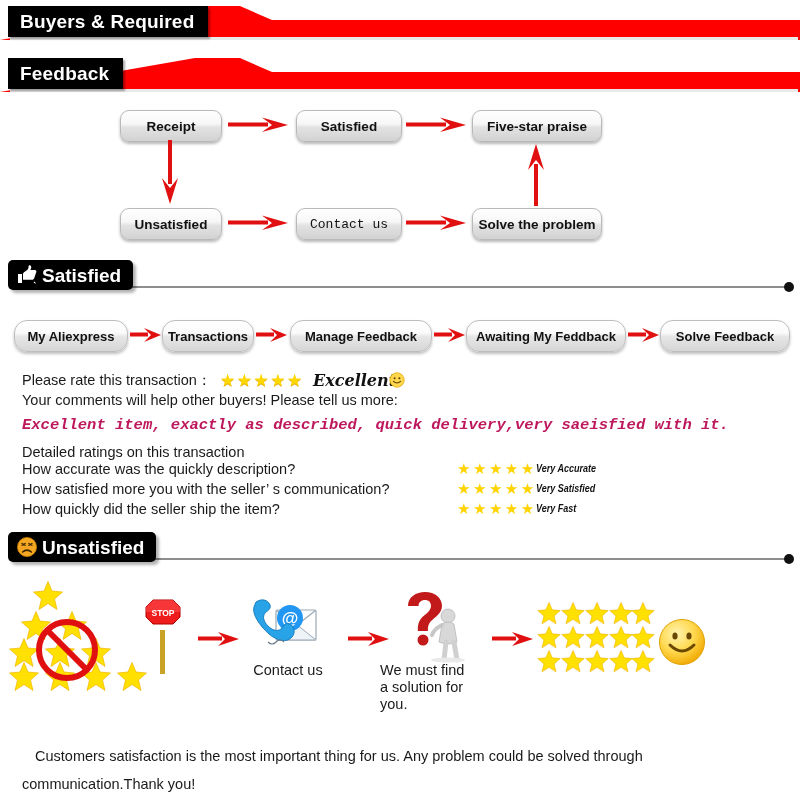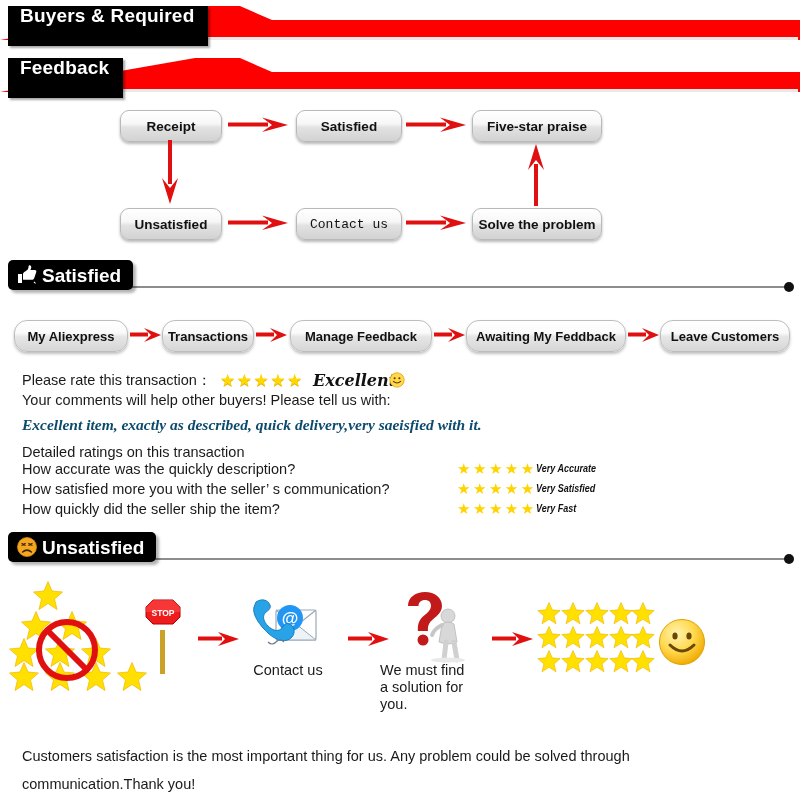--- a/index.html
+++ b/index.html
@@ -16,22 +16,22 @@
   
   .ribbon{position:absolute;left:0;width:800px;height:34px;}
   .ribbon .redbar{
     position:absolute;left:0;top:0;width:800px;height:34px;
     background:#ff0000;
     clip-path:polygon(0 34px, 0 34px, 195px 0, 240px 0, 272px 14px, 800px 14px, 800px 34px);
   }
   .ribbon .tag{
     position:absolute;left:8px;top:0;height:31px;
     background:#000;
-    padding:0 14px 9px 12px;
-    display:flex;gap:5px;
+    padding:0 14px 0 12px;
+    display:flex;align-items:center;gap:5px;
     z-index:3;
     box-shadow:2px 2px 2px rgba(0,0,0,0.35);
   }
   .ribbon .tag-label{
     color:#fff;font-size:19px;font-weight:bold;letter-spacing:0.2px;
     text-shadow:1px 1px 1px rgba(0,0,0,0.6);
     white-space:nowrap;line-height:1;
   }
   .ribbon .underline{
     position:absolute;left:10px;top:31px;width:788px;height:3px;background:#e9e9e9;
@@ -93,22 +93,22 @@
   
   .txt{position:absolute;font-size:14.5px;color:#1a1a1a;white-space:nowrap;}
   .stars-inline{color:#ffd800;letter-spacing:1.5px;font-size:17px;
      text-shadow:0 1px 0 #e0a800;}
   .excellent{
     font-family:"DejaVu Serif","Liberation Serif",serif;
     font-style:italic;font-weight:bold;font-size:16px;color:#111;
   }
   .comment{
     position:absolute;
-    font-family:Liberation Serif, serif;
-    font-style:italic;font-weight:bold;font-size:15.5px;color:#0c4a6e;
+    font-family:Liberation Mono, monospace;
+    font-style:italic;font-weight:bold;font-size:15.5px;color:#be185d;
     white-space:nowrap;
   }
   .rating-row{position:absolute;font-size:14.5px;color:#1a1a1a;white-space:nowrap;}
   .rating-stars{position:absolute;color:#ffd400;font-size:15px;letter-spacing:2.5px;}
   .rating-word{
     position:absolute;font-size:11px;font-weight:bold;font-style:italic;color:#111;
     transform:scaleX(0.82);transform-origin:left center;white-space:nowrap;
   }
 
   
@@ -227,36 +227,36 @@
           <path d="M14 2 L31 9 L14 16 L21 9 Z" fill="#e01010"></path>
         </svg>
     </div>
     <div class="crumb" style="left:466px;width:158px;">Awaiting My Feddback</div>
     <div class="harrow" style="left:628px;top:6px;">
       <svg width="32" height="18" viewBox="0 0 32 18">
           <path d="M0 8.5 L18 8.5" stroke="#e01010" stroke-width="4"></path>
           <path d="M14 2 L31 9 L14 16 L21 9 Z" fill="#e01010"></path>
         </svg>
     </div>
-    <div class="crumb" style="left:660px;width:128px;">Leave Customers</div>
+    <div class="crumb" style="left:660px;width:128px;">Solve Feedback</div>
   </div>
 
   <div class="txt" style="left:22px;top:371px;">Please rate this transaction：</div>
   <div class="txt stars-inline" style="left:220px;top:370px;">★★★★★</div>
   <div class="excellent" style="position:absolute;left:313px;top:371px;">Excellent</div>
   <div style="position:absolute;left:389px;top:372px;">
     <svg width="16" height="16" viewBox="0 0 16 16">
       <circle cx="8" cy="8" r="7.2" fill="#ffd84d" stroke="#e2a400" stroke-width="0.8"></circle>
       <circle cx="5.6" cy="6.2" r="1" fill="#5a3c00"></circle>
       <circle cx="10.4" cy="6.2" r="1" fill="#5a3c00"></circle>
       <path d="M4.4 9.4 Q8 12.6 11.6 9.4" stroke="#5a3c00" stroke-width="1.1" fill="none" stroke-linecap="round"></path>
     </svg>
   </div>
 
-  <div class="txt" style="left:22px;top:392px;">Your comments will help other buyers! Please tell us with:</div>
+  <div class="txt" style="left:22px;top:392px;">Your comments will help other buyers! Please tell us more:</div>
   <div class="comment" style="left:22px;top:416px;">Excellent item, exactly as described, quick delivery,very saeisfied with it.</div>
 
   <div class="txt" style="left:22px;top:444px;">Detailed ratings on this transaction</div>
 
   <div class="rating-row" style="left:22px;top:461px;">How accurate was the quickly description?</div>
   <div class="rating-stars" style="left:457px;top:460px;">★★★★★</div>
   <div class="rating-word" style="left:536px;top:462px;">Very Accurate</div>
 
   <div class="rating-row" style="left:22px;top:481px;">How satisfied more you with the seller’ s communication?</div>
   <div class="rating-stars" style="left:457px;top:480px;">★★★★★</div>
@@ -399,16 +399,16 @@
           </radialGradient>
         </defs>
         <circle cx="24" cy="24" r="22.5" fill="url(#sg)" stroke="#e0a000" stroke-width="1"></circle>
         <ellipse cx="17" cy="18" rx="2.6" ry="3.6" fill="#6b4800"></ellipse>
         <ellipse cx="31" cy="18" rx="2.6" ry="3.6" fill="#6b4800"></ellipse>
         <path d="M12 27 Q24 39 36 27" stroke="#6b4800" stroke-width="3" fill="none" stroke-linecap="round"></path>
       </svg>
     </div>
   </div>
 
-  <div class="footer-txt" style="left:22px;top:748px;">Customers satisfaction is the most important thing for us. Any problem could be solved through</div>
+  <div class="footer-txt" style="left:35px;top:748px;">Customers satisfaction is the most important thing for us. Any problem could be solved through</div>
   <div class="footer-txt" style="left:22px;top:776px;">communication.Thank you!</div>
 
 </div>
 
 </body></html>

